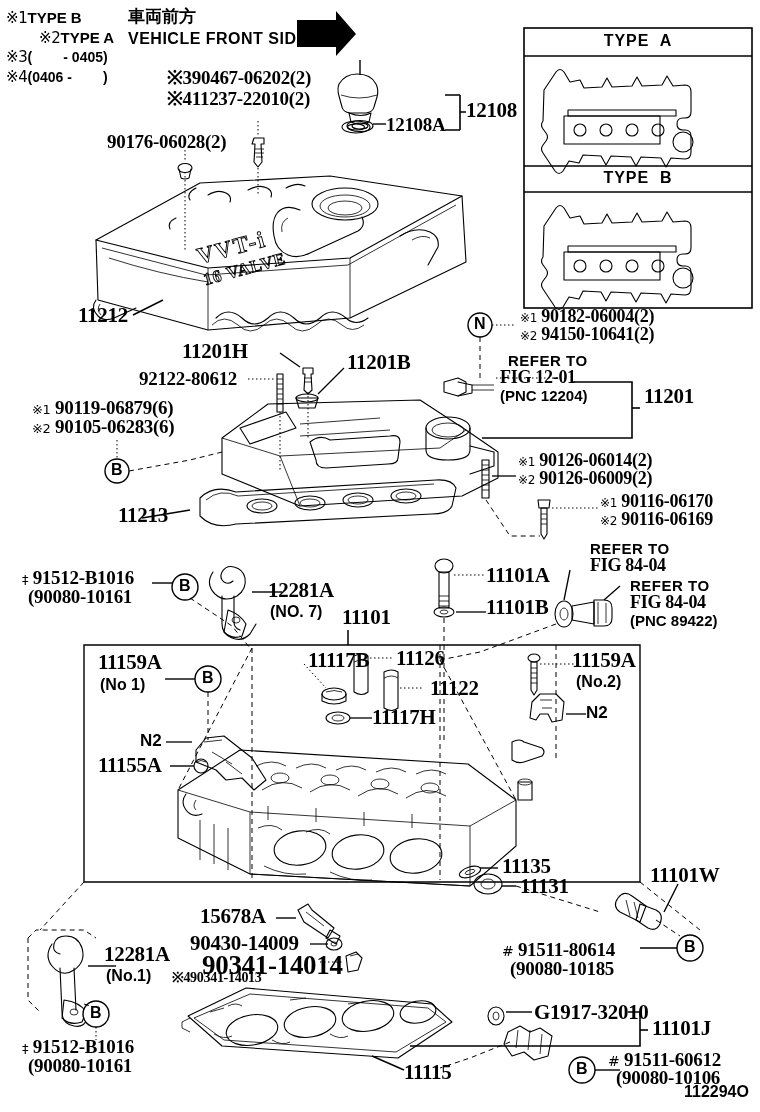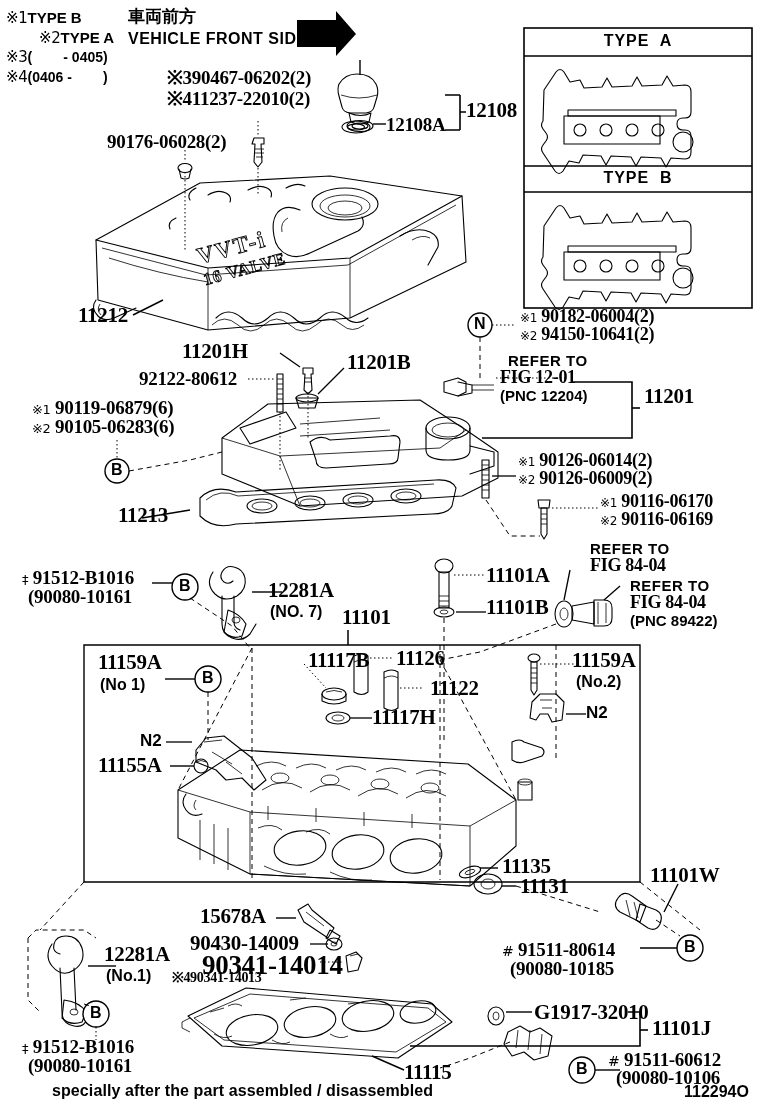--- a/index.html
+++ b/index.html
@@ -522,16 +522,15 @@
 <div class="lbl" style="left:404px;top:1062px;font-size:21px;">11115</div>
 
 <div class="lbl thin" style="left:111px;top:462px;font-size:16px;">B</div>
 <div class="lbl thin" style="left:474px;top:316px;font-size:16px;">N</div>
 <div class="lbl thin" style="left:179px;top:578px;font-size:16px;">B</div>
 <div class="lbl thin" style="left:202px;top:670px;font-size:16px;">B</div>
 <div class="lbl thin" style="left:684px;top:939px;font-size:16px;">B</div>
 <div class="lbl thin" style="left:90px;top:1005px;font-size:16px;">B</div>
 <div class="lbl thin" style="left:576px;top:1061px;font-size:16px;">B</div>
 
-<div class="lbl thin" style="left:52px;top:1083px;font-size:16px;letter-spacing:0.1px;">specially after the part assembled / disassembled</div>
 <div class="lbl thin" style="left:684px;top:1084px;font-size:16px;">112294O</div>
 
 </div>
 
 </body></html>

